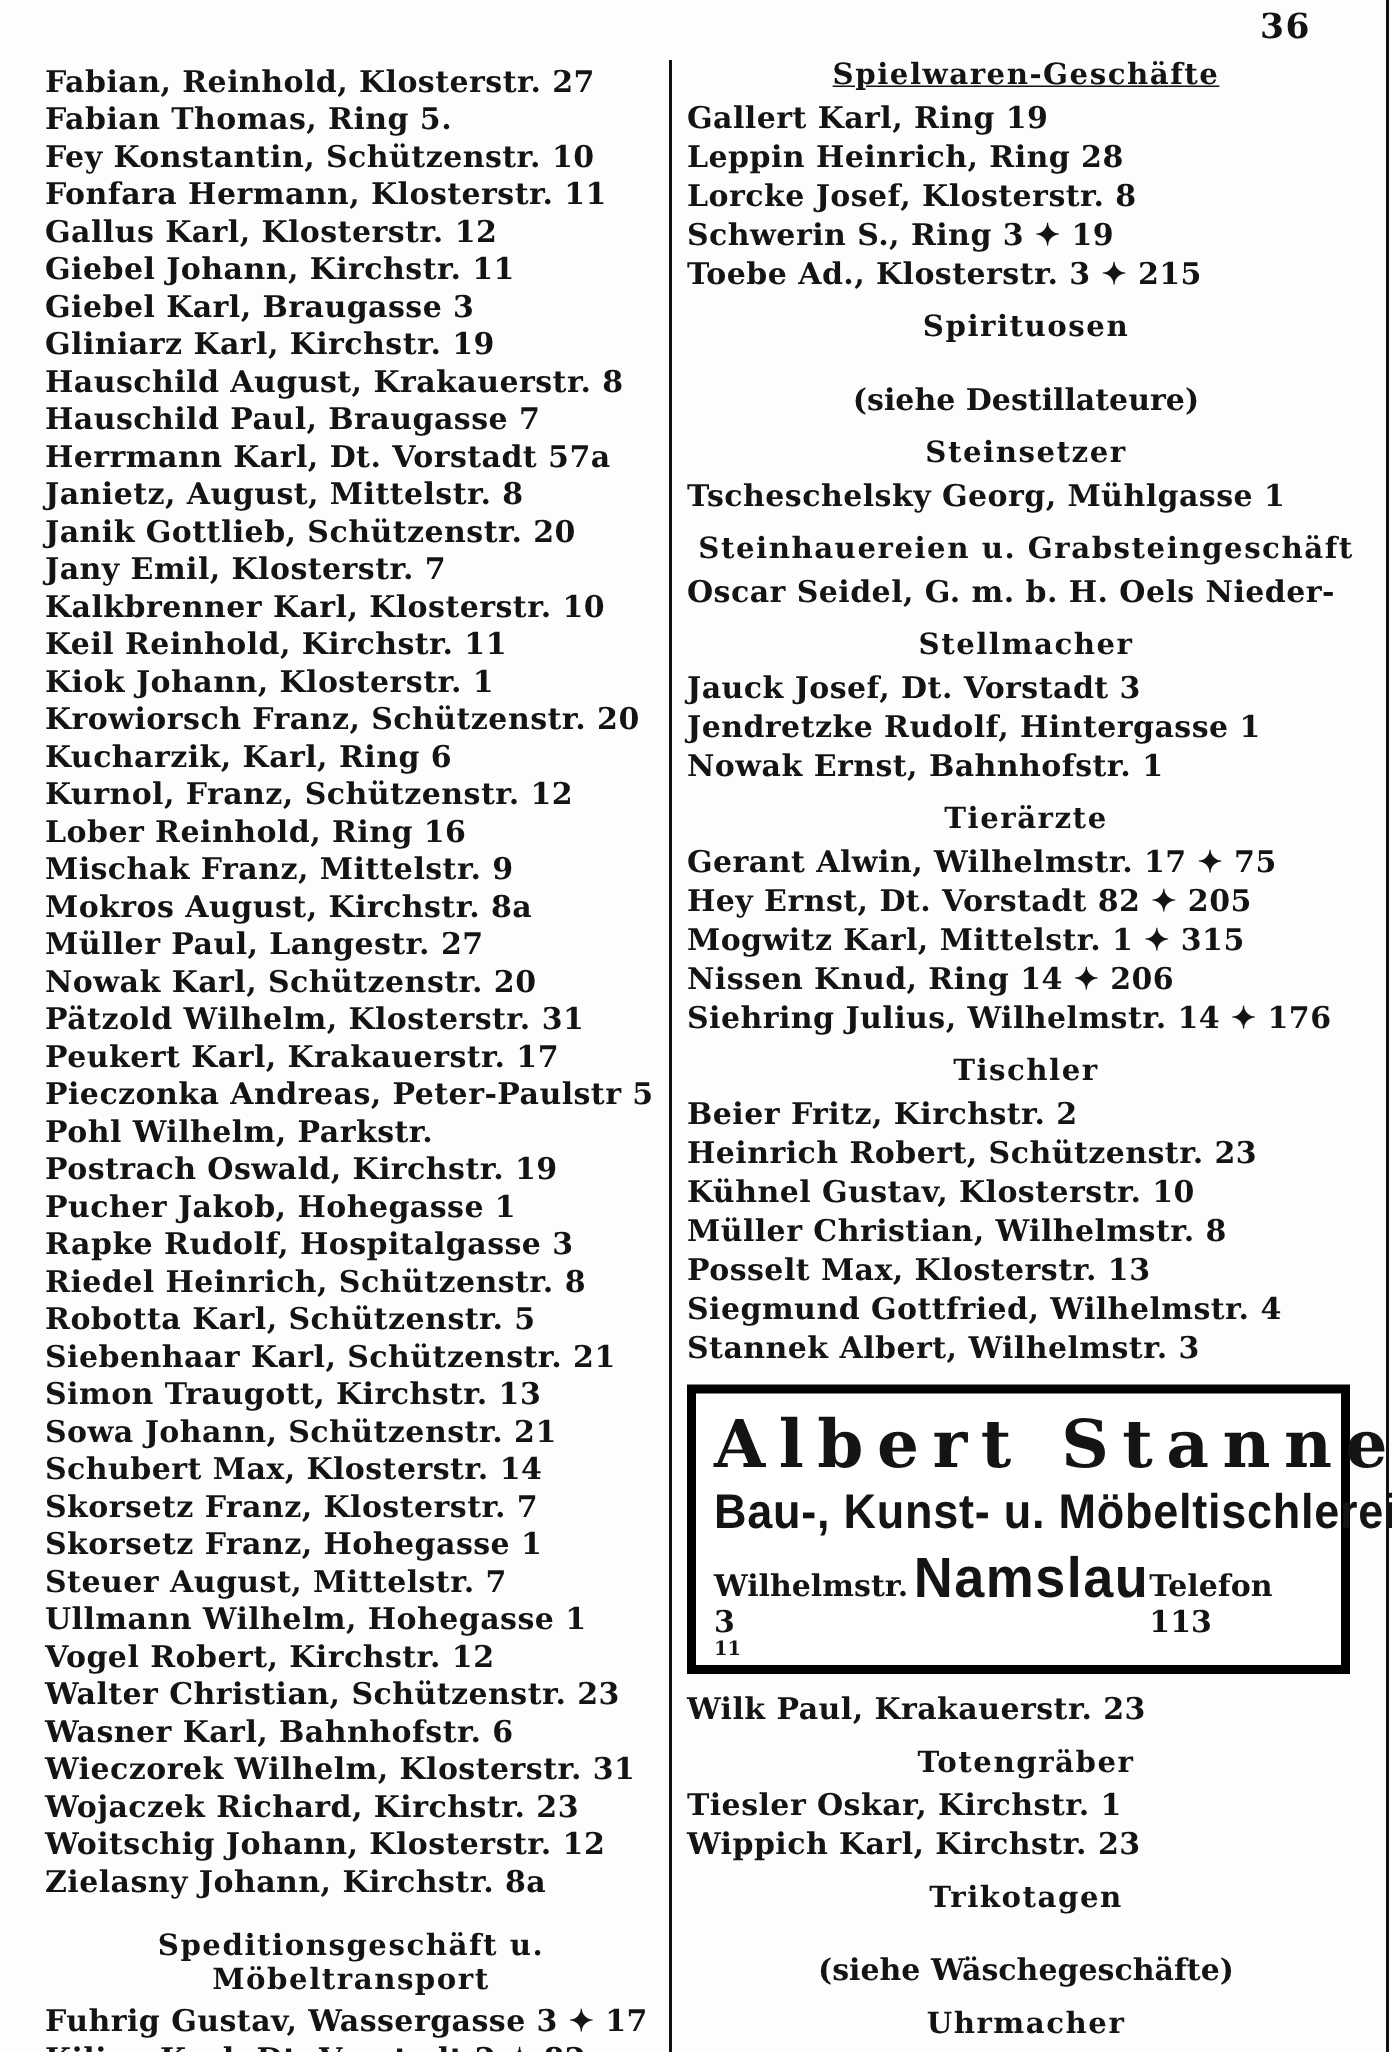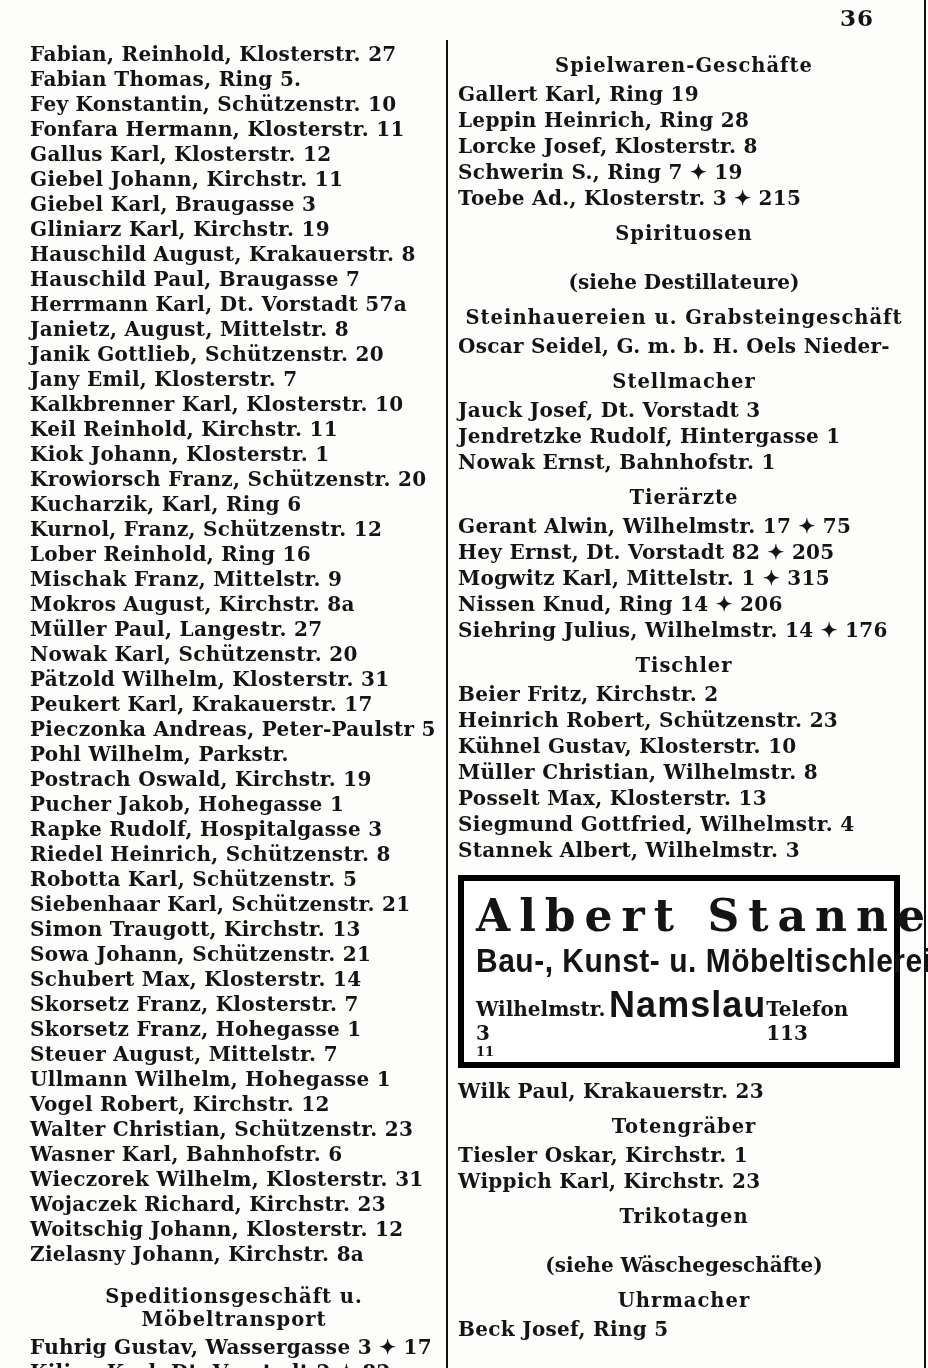--- a/index.html
+++ b/index.html
@@ -132,36 +132,43 @@
     <div>
 
     <div class="entry">Fuhrig Gustav, Wassergasse 3 ✦ 17</div>
         <div class="entry">Kilian Karl, Dt. Vorstadt 2 ✦ 82</div>
       </div>
   </div>
 
   <div class="col col-right">
 
     <section>
-      <div class="heading" style="margin-top:20px;">Spielwaren-Geschäfte</div>
+      <div class="heading" style="margin-top:4px;text-decoration:underline;">Spielwaren-Geschäfte</div>
       <div>
 
       <div class="entry">Gallert Karl, Ring 19</div>
           <div class="entry">Leppin Heinrich, Ring 28</div>
           <div class="entry">Lorcke Josef, Klosterstr. 8</div>
-          <div class="entry">Schwerin S., Ring 7 ✦ 19</div>
+          <div class="entry">Schwerin S., Ring 3 ✦ 19</div>
           <div class="entry">Toebe Ad., Klosterstr. 3 ✦ 215</div>
         </div>
     </section>
 
     <section>
       <div class="heading">Spirituosen</div>
       <div class="note">(siehe Destillateure)</div>
     </section>
 
+    <section>
+      <div class="heading">Steinsetzer</div>
+      <div>
+
+      <div class="entry">Tscheschelsky Georg, Mühlgasse 1</div>
+        </div>
+    </section>
 
     <section>
       <div class="heading">Steinhauereien u. Grabsteingeschäft</div>
       <div>
 
       <div class="entry">Oscar Seidel, G. m. b. H. Oels Nieder-</div>
         </div>
     </section>
 
     <section>

